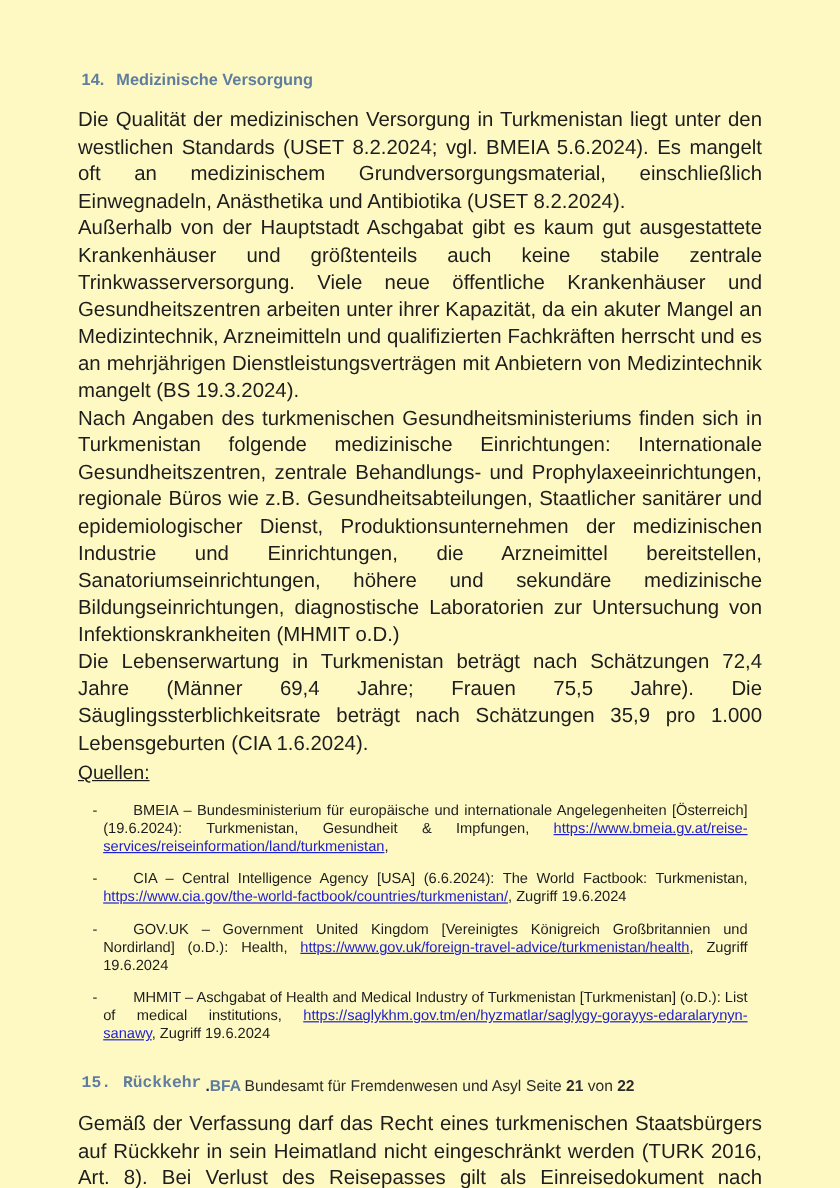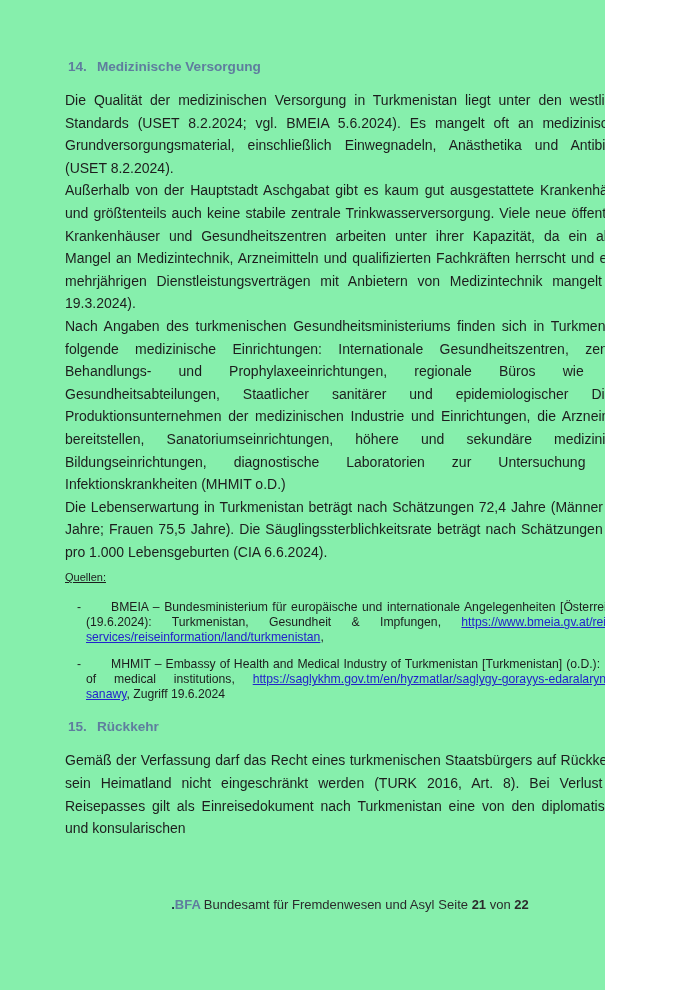--- a/index.html
+++ b/index.html
@@ -1,50 +1,50 @@
 <!DOCTYPE html>
 <html style="--heading-color: #5f7d9e; --link-color: #2222cc; --footer-logo-color: #5f7d9e;"><head>
 <meta charset="utf-8">
 <style>
   html, body { margin: 0; padding: 0; background: #ffffff; }
   .page {
     position: relative;
-    width: 605px;
+    width: 700px;
     height: 990px;
-    background: #86efac;
+    background: #fef9c3;
     font-family: "Liberation Sans", sans-serif;
     color: #1d1d1d;
     overflow: hidden;
   }
   .content {
     position: absolute;
     left: 65px;
     top: 58px;
     width: 570px;
   }
   .sec-heading {
     color: var(--heading-color, #5f7d9e);
     font-weight: bold;
     font-size: 13.6px;
     line-height: 17px;
     padding-left: 3px;
     margin: 0 0 13px 0;
   }
   .sec-heading .sec-num { margin-right: 10px; }
-  .sec-heading-15 { margin-top: 16px; }
+  .sec-heading-15 { margin-top: 26px; font-family: Liberation Mono, monospace; }
   .par {
-    font-size: 14px;
+    font-size: 17px;
     line-height: 22.6px;
     text-align: justify;
     margin: 0;
     color: #1d1d1d;
   }
   .par-first { margin-top: 14px; }
   .sources-label {
-    font-size: 11px;
+    font-size: 16px;
     line-height: 22px;
     text-decoration: underline;
     margin: 3px 0 4px 0;
   }
   .src {
     font-size: 12.2px;
     line-height: 15px;
     text-align: justify;
     padding-left: 9px;
     text-indent: -9px;
@@ -75,30 +75,32 @@
 <body>
 
 <div class="page">
   <div class="content">
 
     <h2 class="sec-heading"><span class="sec-num">14.</span><span>Medizinische Versorgung</span></h2>
 
     <p class="par par-first">Die Qualität der medizinischen Versorgung in Turkmenistan liegt unter den westlichen Standards (USET 8.2.2024; vgl. BMEIA 5.6.2024). Es mangelt oft an medizinischem Grundversorgungsmaterial, einschließlich Einwegnadeln, Anästhetika und Antibiotika (USET 8.2.2024).</p>
     <p class="par">Außerhalb von der Hauptstadt Aschgabat gibt es kaum gut ausgestattete Krankenhäuser und größtenteils auch keine stabile zentrale Trinkwasserversorgung. Viele neue öffentliche Krankenhäuser und Gesundheitszentren arbeiten unter ihrer Kapazität, da ein akuter Mangel an Medizintechnik, Arzneimitteln und qualifizierten Fachkräften herrscht und es an mehrjährigen Dienstleistungsverträgen mit Anbietern von Medizintechnik mangelt (BS 19.3.2024).</p>
     <p class="par">Nach Angaben des turkmenischen Gesundheitsministeriums finden sich in Turkmenistan folgende medizinische Einrichtungen: Internationale Gesundheitszentren, zentrale Behandlungs- und Prophylaxeeinrichtungen, regionale Büros wie z.B. Gesundheitsabteilungen, Staatlicher sanitärer und epidemiologischer Dienst, Produktionsunternehmen der medizinischen Industrie und Einrichtungen, die Arzneimittel bereitstellen, Sanatoriumseinrichtungen, höhere und sekundäre medizinische Bildungseinrichtungen, diagnostische Laboratorien zur Untersuchung von Infektionskrankheiten (MHMIT o.D.)</p>
-    <p class="par">Die Lebenserwartung in Turkmenistan beträgt nach Schätzungen 72,4 Jahre (Männer 69,4 Jahre; Frauen 75,5 Jahre). Die Säuglingssterblichkeitsrate beträgt nach Schätzungen 35,9 pro 1.000 Lebensgeburten (CIA 6.6.2024).</p>
+    <p class="par">Die Lebenserwartung in Turkmenistan beträgt nach Schätzungen 72,4 Jahre (Männer 69,4 Jahre; Frauen 75,5 Jahre). Die Säuglingssterblichkeitsrate beträgt nach Schätzungen 35,9 pro 1.000 Lebensgeburten (CIA 1.6.2024).</p>
 
     <p class="sources-label">Quellen:</p>
 
     <div class="src"><span>-</span><span class="tab"></span><span>BMEIA – Bundesministerium für europäische und internationale Angelegenheiten [Österreich] (19.6.2024): Turkmenistan, Gesundheit &amp; Impfungen, </span><a class="link">https://www.bmeia.gv.at/reise-services/reiseinformation/land/turkmenistan</a><span>,</span></div>
 
 
+    <div class="src"><span>-</span><span class="tab"></span><span>CIA – Central Intelligence Agency [USA] (6.6.2024): The World Factbook: Turkmenistan, </span><a class="link">https://www.cia.gov/the-world-factbook/countries/turkmenistan/</a><span>, Zugriff 19.6.2024</span></div>
 
+    <div class="src"><span>-</span><span class="tab"></span><span>GOV.UK – Government United Kingdom [Vereinigtes Königreich Großbritannien und Nordirland] (o.D.): Health, </span><a class="link">https://www.gov.uk/foreign-travel-advice/turkmenistan/health</a><span>, Zugriff 19.6.2024</span></div>
 
-    <div class="src"><span>-</span><span class="tab"></span><span>MHMIT – Embassy of Health and Medical Industry of Turkmenistan [Turkmenistan] (o.D.): List of medical institutions, </span><a class="link">https://saglykhm.gov.tm/en/hyzmatlar/saglygy-gorayys-edaralarynyn-sanawy</a><span>, Zugriff 19.6.2024</span></div>
+    <div class="src"><span>-</span><span class="tab"></span><span>MHMIT – Aschgabat of Health and Medical Industry of Turkmenistan [Turkmenistan] (o.D.): List of medical institutions, </span><a class="link">https://saglykhm.gov.tm/en/hyzmatlar/saglygy-gorayys-edaralarynyn-sanawy</a><span>, Zugriff 19.6.2024</span></div>
 
 
     <h2 class="sec-heading sec-heading-15"><span class="sec-num">15.</span><span>Rückkehr</span></h2>
 
     <p class="par par-first">Gemäß der Verfassung darf das Recht eines turkmenischen Staatsbürgers auf Rückkehr in sein Heimatland nicht eingeschränkt werden (TURK 2016, Art. 8). Bei Verlust des Reisepasses gilt als Einreisedokument nach Turkmenistan eine von den diplomatischen und konsularischen</p>
 
   </div>
 
   <div class="footer"><span class="logo-dot">.</span><span class="logo-bfa">BFA</span><span class="office">Bundesamt für Fremdenwesen und Asyl</span><span>Seite</span> <b>21</b> <span>von</span> <b>22</b></div>
 </div>

